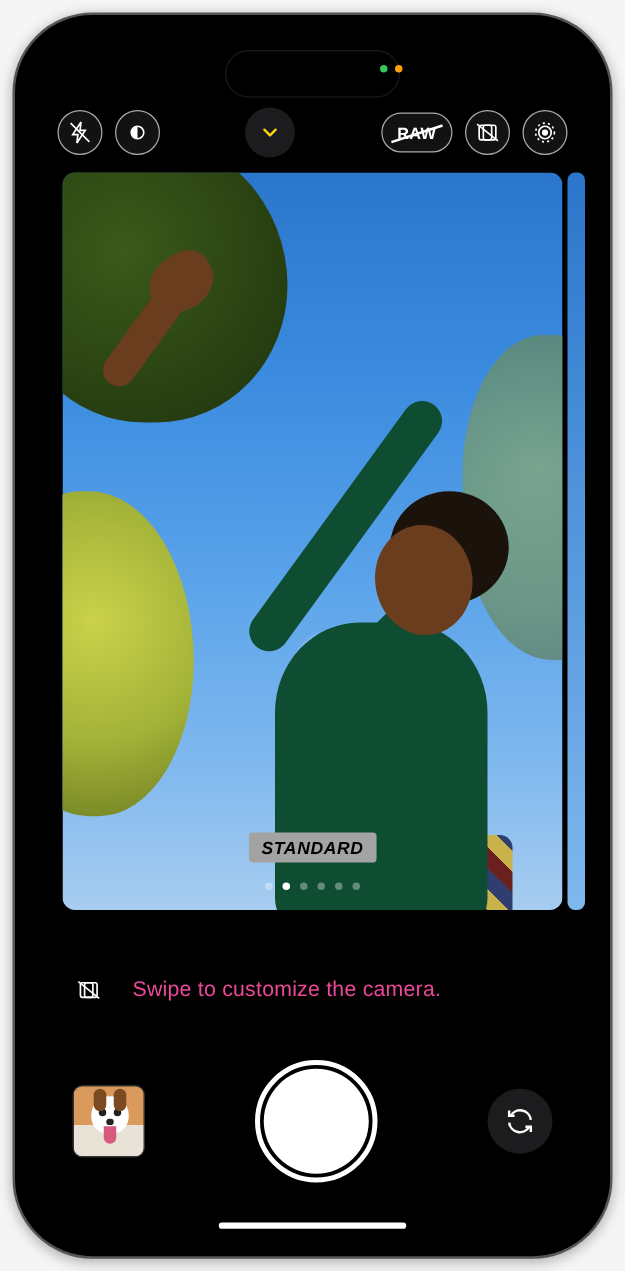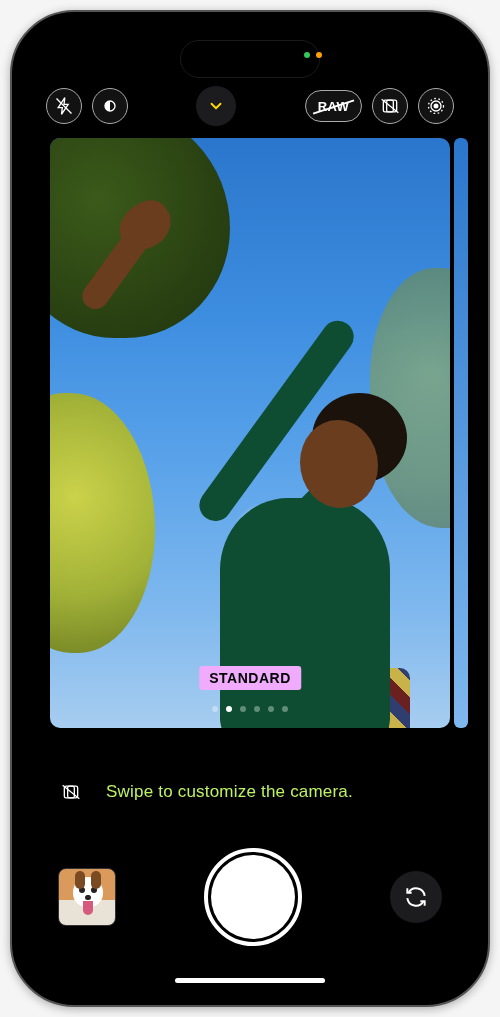--- a/index.html
+++ b/index.html
@@ -103,33 +103,33 @@
     background: repeating-linear-gradient(45deg,#6b2020 0 12px,#c9b24a 12px 24px,#2f3e6e 24px 36px);
     border-radius: 10px 10px 0 0; }
 
   
   .peek { position:absolute; top:114px; right:8px; width:14px; height:590px; border-radius:6px;
     background: linear-gradient(180deg,#2a76cc,#7fb8ee); }
 
   
   .style-badge {
     position:absolute; left:50%; transform:translateX(-50%);
-    bottom:38px; background:#f0abfc; color:#000;
+    bottom:38px; background:#a3a3a3; color:#000;
     font-size:14px; font-weight:700; letter-spacing:.5px;
-    padding:4px 10px; border-radius:3px;
+    padding:4px 10px; border-radius:3px;font-style:italic;
   }
   .dots { position:absolute; left:50%; transform:translateX(-50%); bottom:16px;
     display:flex; gap:8px; }
   .dots span { width:6px; height:6px; border-radius:50%; background:rgba(255,255,255,.35); display:block;}
   .dots span.active { background:#fff; }
 
   
   .hint {
     position:absolute; left:0; right:12px; top:740px; height:56px;
-    display:flex; align-items:center; gap:18px; padding:0 30px; color:#bef264;
+    display:flex; align-items:center; gap:18px; padding:0 30px; color:#ec4899;
   }
   .hint .icn { border:none; background:transparent; width:34px; height:34px;}
   .hint-text { font-size:17px; font-weight:500; letter-spacing:.2px; }
 
   
   .bottombar {
     position:absolute; left:0; right:0; bottom:36px; height:120px;
     display:flex; align-items:center; justify-content:space-between;
     padding: 0 34px;
   }

